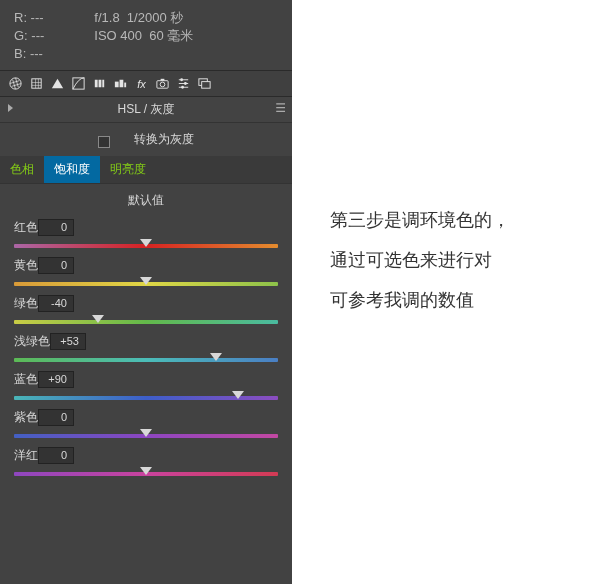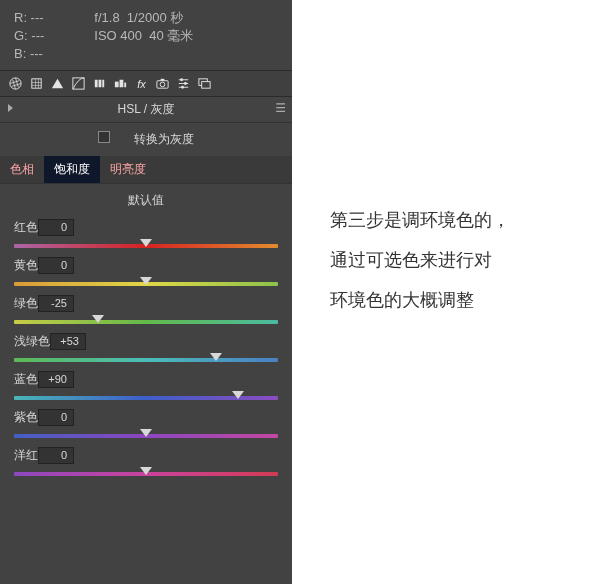--- a/index.html
+++ b/index.html
@@ -6,25 +6,25 @@
 body{width:597px;height:584px;background:#fff;position:relative}
 .panel{width:292px;height:584px;background:#424242;color:#d8d8d8;font-size:12px}
 .info-bar{padding:10px 14px 8px;display:flex;gap:50px;font-size:13px;color:#b8b8b8}
 .info-col{display:flex;flex-direction:column;gap:2px;line-height:16px}
 .toolbar{display:flex;align-items:center;padding:3px 6px;background:#404040;border-top:1px solid #2a2a2a;border-bottom:1px solid #2a2a2a;gap:2px}
 .tool-icon{width:19px;height:19px;display:flex;align-items:center;justify-content:center;color:#e4e4e4}
 .tool-icon svg{width:15px;height:15px}
 .panel-header{display:flex;align-items:center;justify-content:center;padding:4px 4px;background:#434343;border-bottom:1px solid #333;position:relative}
 .panel-header .close-btn{position:absolute;right:6px;top:4px;font-size:12px;color:#aaa}
 .panel-header .triangle{position:absolute;left:8px;top:7px;width:0;height:0;border-top:4px solid transparent;border-bottom:4px solid transparent;border-left:5px solid #aaa}
-.convert-row{display:flex;align-items:flex-start;justify-content:center;padding:8px 0;gap:24px}
+.convert-row{display:flex;align-items:flex-end;justify-content:center;padding:8px 0;gap:24px}
 .checkbox{width:12px;height:12px;border:1px solid #888;background:#333}
 .tabs{display:flex;background:#3a3a3a}
-.tab{padding:5px 10px;font-size:12px;color:#fca5a5}
-.tab.active{background:#0f172a;color:#fff}
+.tab{padding:5px 10px;font-size:12px;color:#84cc16}
+.tab.active{background:#0369a1;color:#fff}
 .defaults-row{text-align:center;padding:8px 6px;font-size:12px;border-top:1px solid #333}
 .sliders{padding:2px 14px 8px}
 .slider-row{margin-bottom:4px}
 .slider-labels{display:flex;justify-content:flex-start;font-size:12px;margin-bottom:3px}
 .slider-value{background:#333;padding:0 6px;border:1px solid #222;min-width:36px;text-align:right;font-size:11px;line-height:15px}
 .track-wrap{position:relative;height:14px}
 .track{position:absolute;top:5px;left:0;right:0;height:4px;border-radius:1px}
 .thumb{position:absolute;top:0;width:0;height:0;border-left:6px solid transparent;border-right:6px solid transparent;border-top:8px solid #d8d8d8;transform:translateX(-6px)}
 .side-text{position:absolute;left:330px;top:200px;font-size:18px;color:#333;line-height:40px}
 </style>
@@ -33,21 +33,21 @@
 
 <div class="panel">
   <div class="info-bar">
     <div class="info-col">
       <span>R: ---</span>
       <span>G: ---</span>
       <span>B: ---</span>
     </div>
     <div class="info-col">
       <span><span>f/1.8</span>&nbsp;&nbsp;<span>1/2000 秒</span></span>
-      <span><span>ISO 400</span>&nbsp;&nbsp;<span>40 毫米</span></span>
+      <span><span>ISO 400</span>&nbsp;&nbsp;<span>60 毫米</span></span>
     </div>
   </div>
 
   <div class="toolbar">
     <span class="tool-icon">
         <svg viewBox="0 0 16 16">
           <circle cx="8" cy="8" r="6" fill="none" stroke="#e4e4e4" stroke-width="1"></circle>
           <path d="M8 2l3 10M14 8l-10 3M8 14l-3-10M2 8l10-3" stroke="#e4e4e4" stroke-width="0.8"></path>
         </svg>
       </span>
@@ -147,21 +147,21 @@
           <span class="slider-value">0</span>
         </div>
         <div class="track-wrap">
           <div class="track" style="background:linear-gradient(to right,#d99a38,#e0d746,#8dc24a)"></div>
           <div class="thumb" style="left:50%"></div>
         </div>
       </div>
       <div class="slider-row">
         <div class="slider-labels">
           <span>绿色</span>
-          <span class="slider-value">-25</span>
+          <span class="slider-value">-40</span>
         </div>
         <div class="track-wrap">
           <div class="track" style="background:linear-gradient(to right,#c9cc45,#63b94a,#4abba0)"></div>
           <div class="thumb" style="left:32%"></div>
         </div>
       </div>
       <div class="slider-row">
         <div class="slider-labels">
           <span>浅绿色</span>
           <span class="slider-value">+53</span>
@@ -200,14 +200,14 @@
           <div class="track" style="background:linear-gradient(to right,#8e47c0,#c9439e,#d33b54)"></div>
           <div class="thumb" style="left:50%"></div>
         </div>
       </div>
     </div>
 </div>
 
 <div class="side-text">
   <div>第三步是调环境色的，</div>
   <div>通过可选色来进行对</div>
-  <div>环境色的大概调整</div>
+  <div>可参考我调的数值</div>
 </div>
 
 </body></html>

